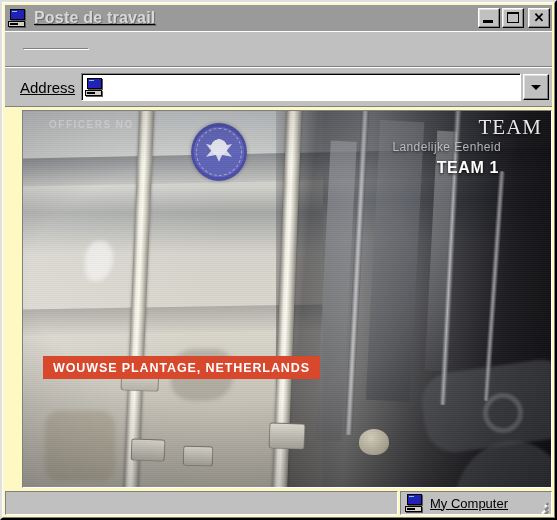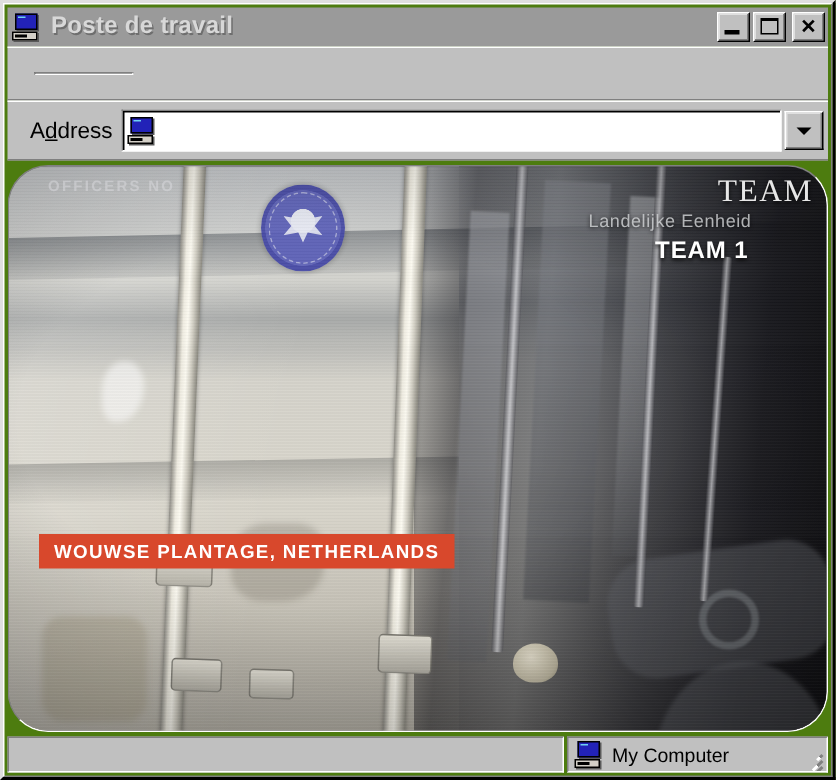--- a/index.html
+++ b/index.html
@@ -16,27 +16,28 @@
     -webkit-font-smoothing: none;
   }
 
   
   .window {
     position: absolute;
     left: 0; top: 0;
     width: 557px;
     height: 520px;
     box-sizing: border-box;
-    background: #4d7c0f;
+    background: #fef9c3;
     border-top: 2px solid #dfdfdf;
     border-left: 2px solid #dfdfdf;
     border-right: 2px solid #000000;
     border-bottom: 2px solid #000000;
     display: flex;
     flex-direction: column;
+    text-decoration: underline;
   }
   .window-inner {
     box-sizing: border-box;
     flex: 1;
     border-top: 1px solid #ffffff;
     border-left: 1px solid #ffffff;
     border-right: 1px solid #808080;
     border-bottom: 1px solid #808080;
     display: flex;
     flex-direction: column;
@@ -237,30 +238,29 @@
     box-shadow: 1px 1px 0 #5a5a5a;
   }
   .pcicon .base::after {
     content: ""; position: absolute; left: 1px; top: 1px;
     width: 8px; height: 2px; background: #000;
   }
 
   
   .content {
     flex: 1;
-    margin: 3px 0 0 0;
+    margin: 3px 0 0 17px;
     border-top: 1px solid #808080;
     border-left: 1px solid #808080;
     border-right: 1px solid #ffffff;
     border-bottom: 1px solid #ffffff;
     box-sizing: border-box;
     position: relative;
     overflow: hidden;
     background: #2a2a2c;
-    border-radius: 27px;
   }
   .video {
     position: absolute;
     left: 0; top: 0; right: 0; bottom: 0;
     overflow: hidden;
   }
   
   .v-bg {
     position: absolute; inset: 0;
     background:
@@ -473,21 +473,21 @@
     box-sizing: border-box;
     display: flex;
     align-items: center;
     padding: 0 4px;
     font-size: 13px;
     color: #000;
     overflow: hidden;
   }
   .status-pane.right {
     flex: none;
-    width: 174px;
+    width: 152px;
     gap: 5px;
     padding-right: 16px;
     position: relative;
   }
   .grip {
     position: absolute; right: 2px; bottom: 1px;
     width: 14px; height: 14px;
   }
   .grip i {
     position: absolute;

